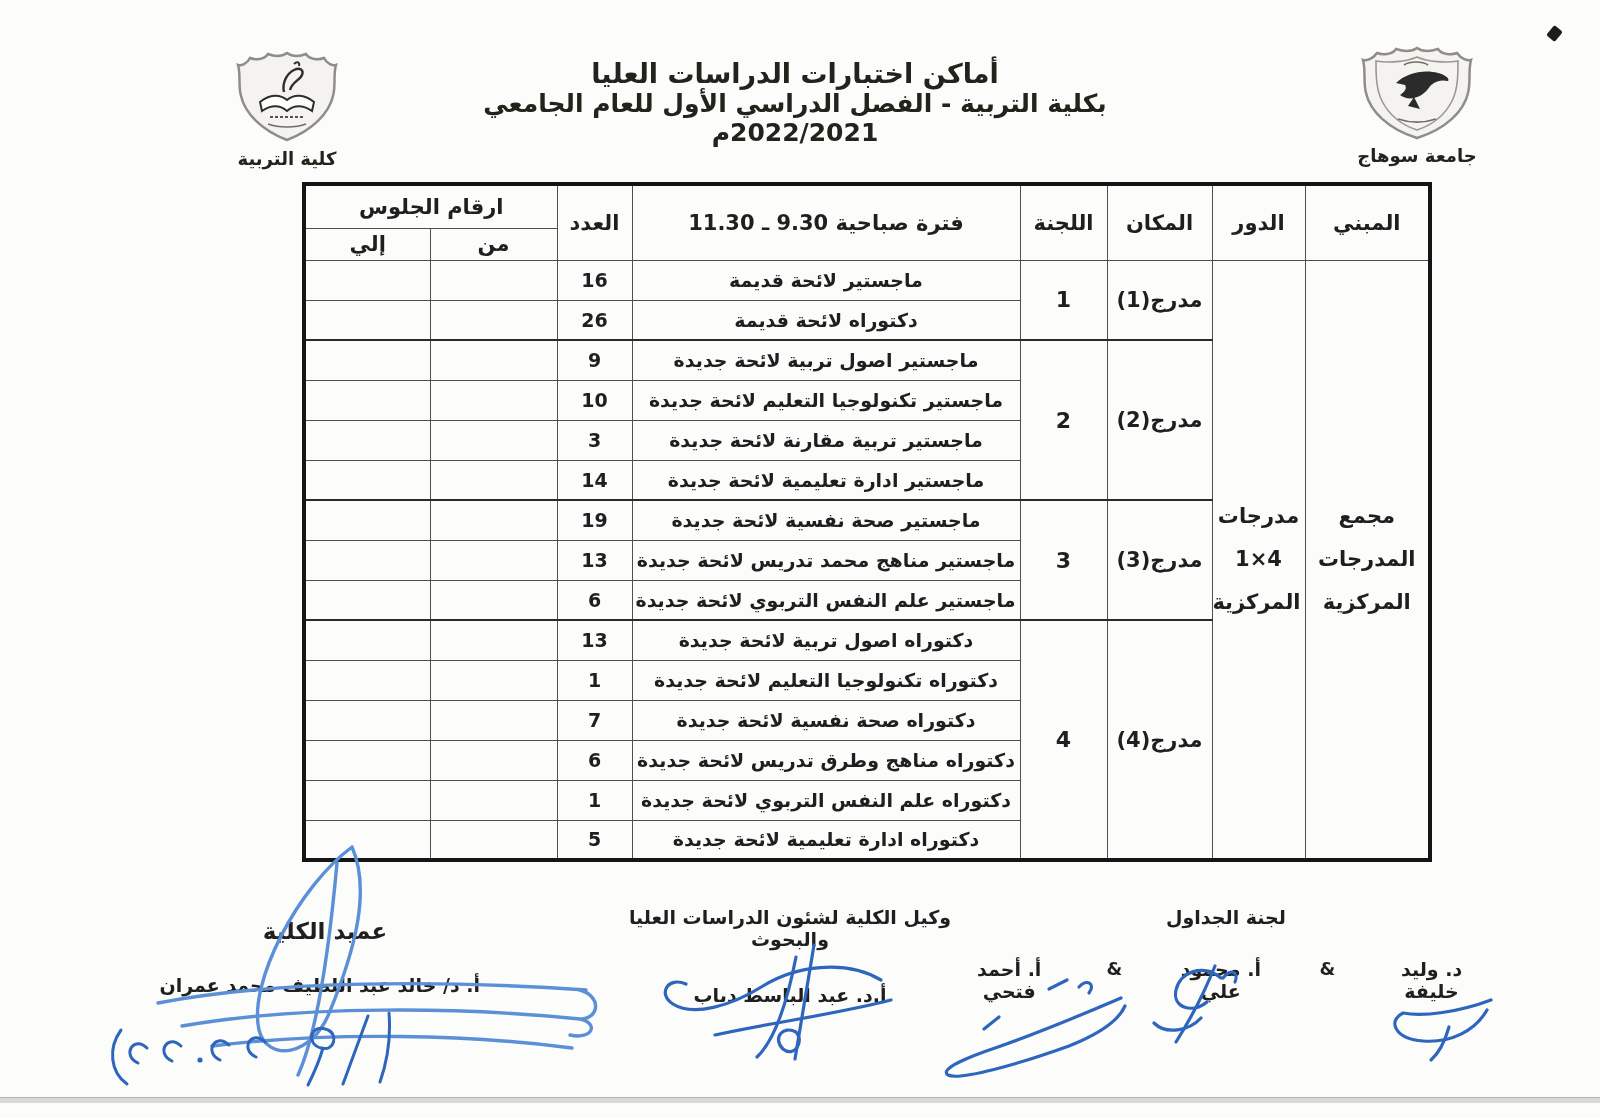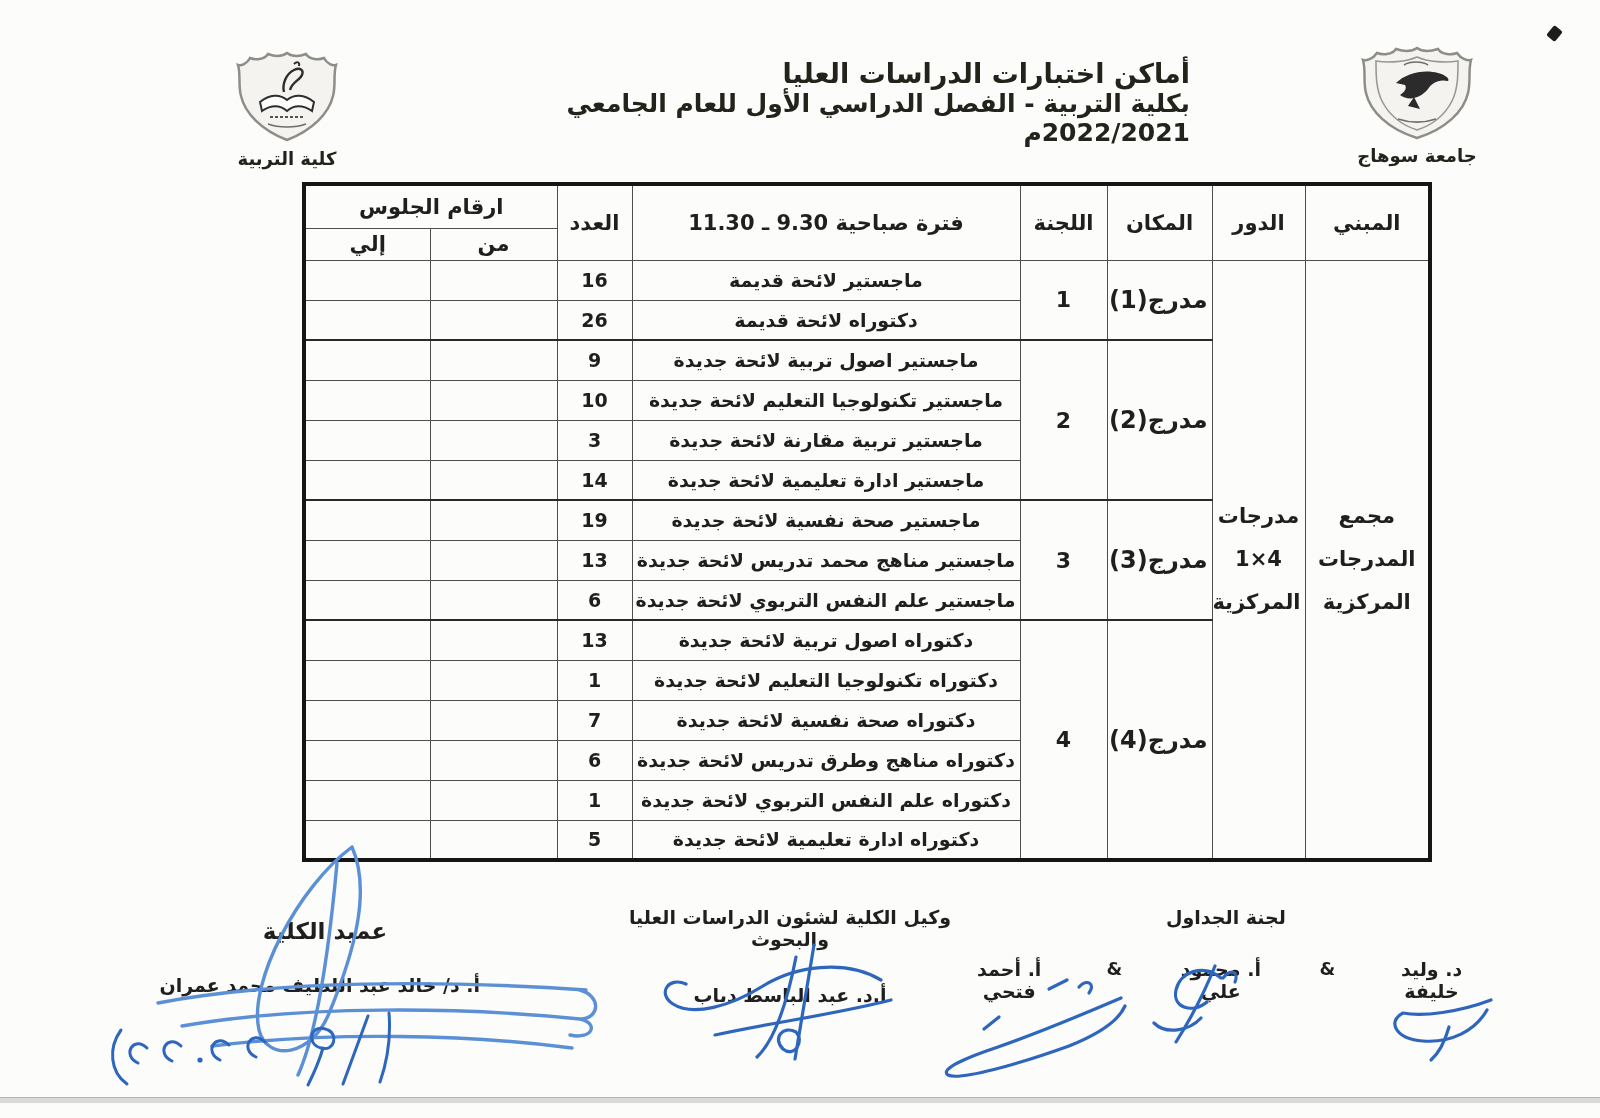--- a/index.html
+++ b/index.html
@@ -2,21 +2,21 @@
 <html lang="ar"><head>
 <meta charset="utf-8">
 <style>
   html,body { margin:0; padding:0; background:#e8e8e6; }
   .page {
     position:relative; width:1600px; height:1118px; margin:0 auto;
     background:#fcfcfa; overflow:hidden; direction:rtl;
     font-family:"DejaVu Sans", sans-serif; color:#1f1f1f;
   }
   
-  .titles { position:absolute; left:400px; top:58px; width:790px; text-align:right; }
+  .titles { position:absolute; left:400px; top:58px; width:790px; text-align:center; }
   .main-title { font-size:27px; font-weight:bold; color:#23231b; letter-spacing:0.5px; }
   .subtitle  { font-size:25px; font-weight:bold; color:#23231b; }
   
   .logo-block { position:absolute; width:150px; text-align:center; }
   .logo-university { left:1342px; top:45px; }
   .logo-faculty   { left:212px;  top:50px; }
   .logo-caption { font-size:18px; font-weight:bold; margin-top:0; color:#23231b; }
   
   table.exam {
     position:absolute; left:302px; top:182px; width:1126px;
@@ -27,21 +27,21 @@
     border:1.5px solid #4e4e4e; font-weight:bold; text-align:center;
     vertical-align:middle; padding:0 4px; overflow:hidden; white-space:nowrap;
   }
   .exam thead th { font-size:21px; }
   .exam thead tr.h1 { height:44px; }
   .exam thead tr.h2 { height:32px; }
   .exam tbody tr { height:40px; }
   .exam tbody tr.group-start td { border-top:2.5px solid #2a2a2a; }
   .subject-cell  { font-size:19px; }
   .count-cell    { font-size:19px; }
-  .place-cell    { font-size:24px; }
+  .place-cell    { font-size:21px; }
   .committee-cell{ font-size:22px; }
   .tall-cell     { font-size:21px; line-height:2.05; white-space:normal; }
   
   .footer-block { position:absolute; text-align:center; }
   .dean-block { left:170px; top:918px; width:310px; }
   .dean-title { font-size:23px; font-weight:bold; }
   .dean-name  { font-size:19px; font-weight:bold; margin-top:30px; white-space:nowrap; }
   .vice-block { left:610px; top:906px; width:360px; }
   .vice-title { font-size:19px; font-weight:bold; }
   .vice-name  { font-size:19px; font-weight:bold; margin-top:34px; }

